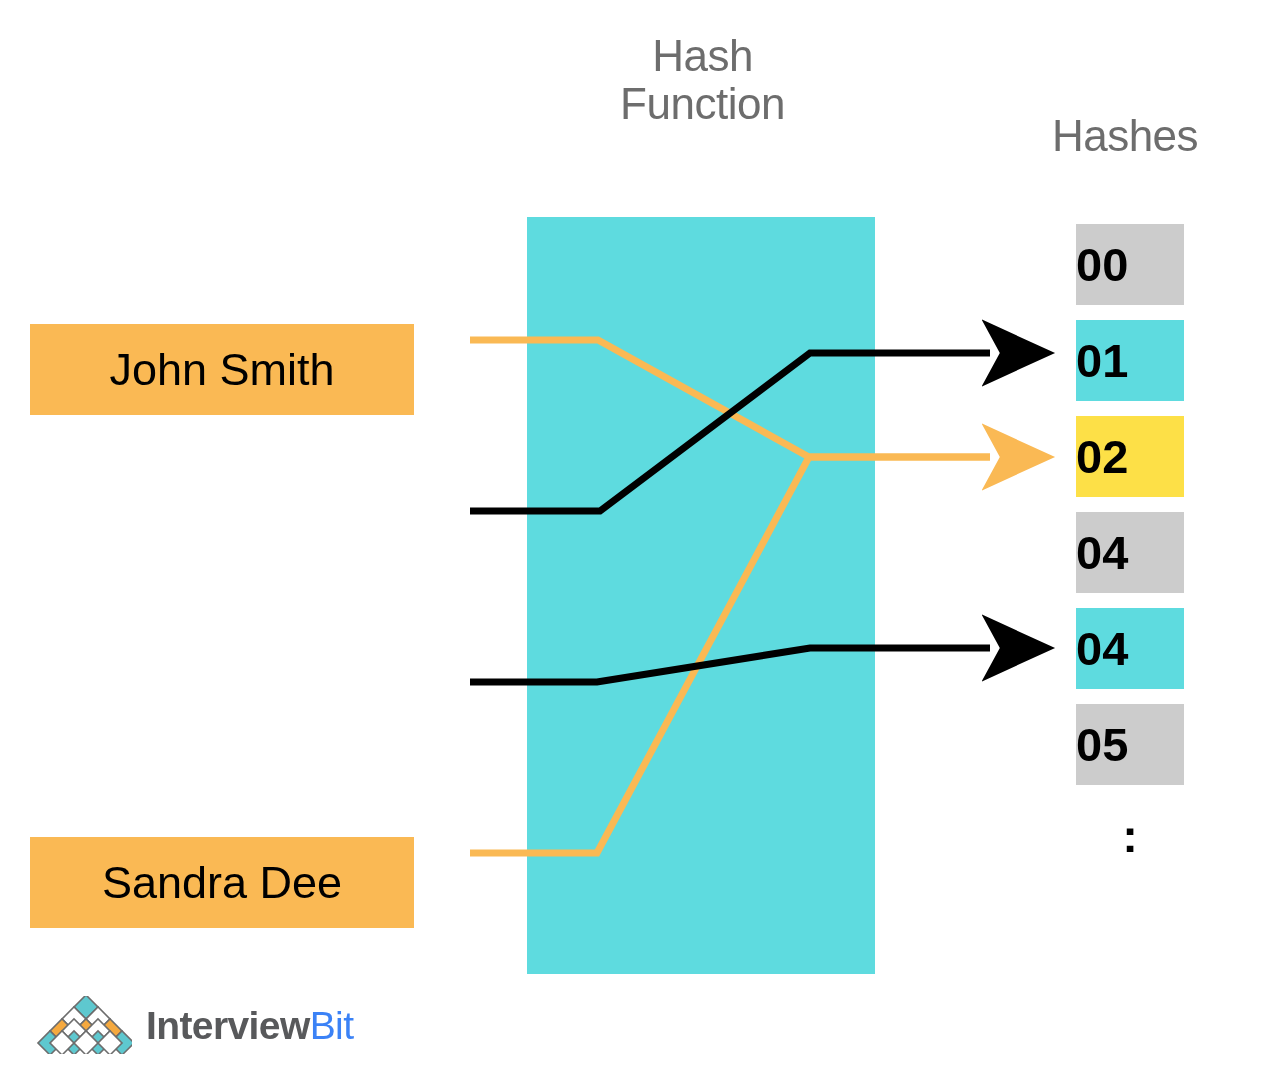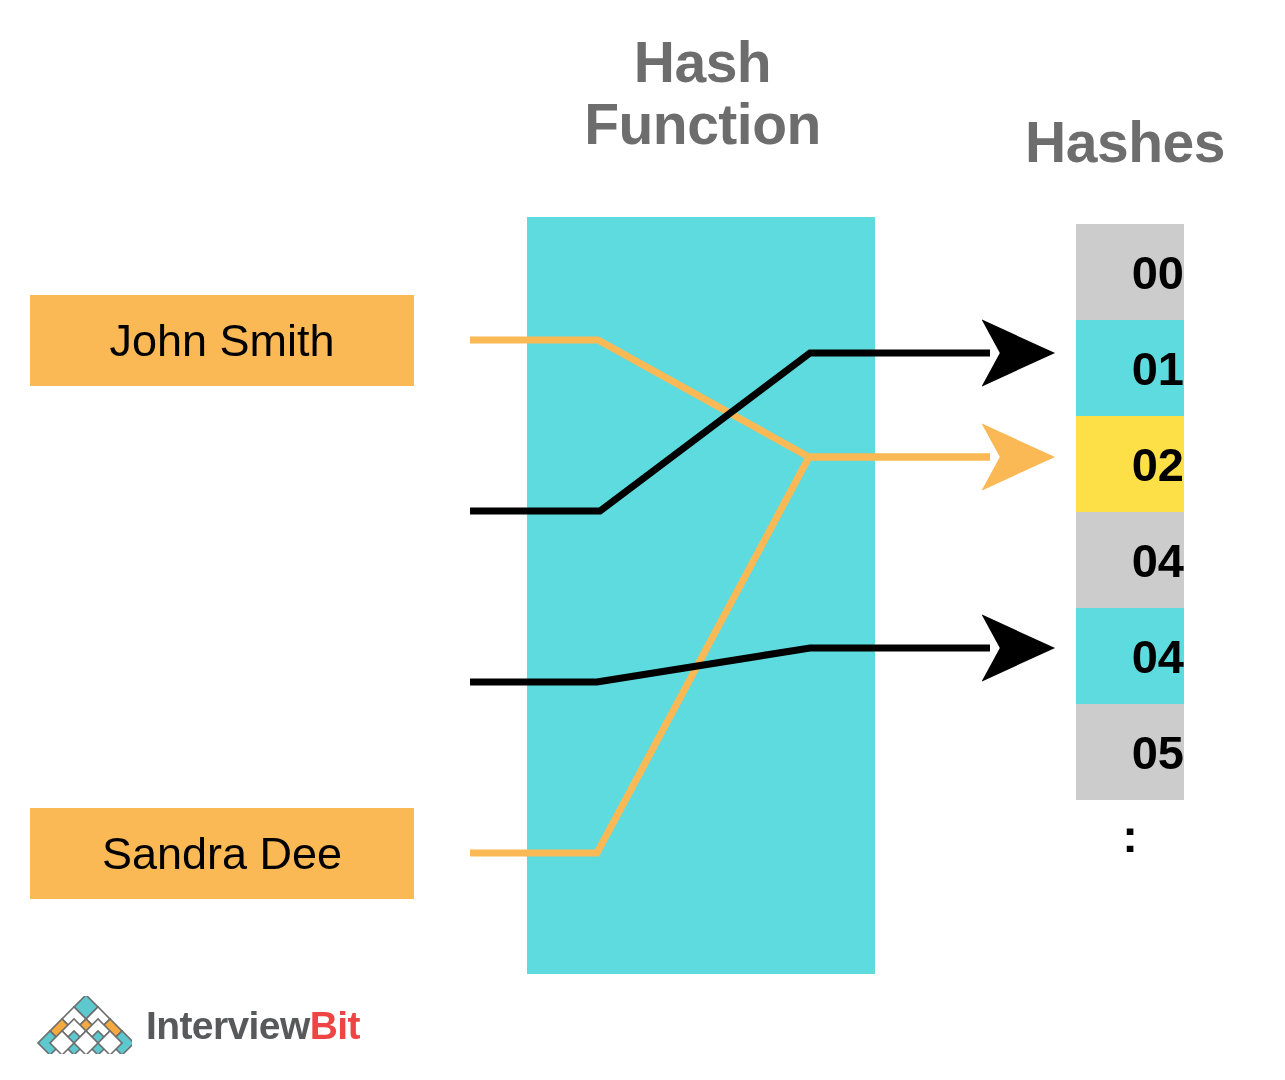--- a/index.html
+++ b/index.html
@@ -16,41 +16,42 @@
     width: 1285px;
     height: 1080px;
     background: #ffffff;
     overflow: hidden;
   }
 
   
   .col-title {
     position: absolute;
     color: #6d6d6d;
-    font-weight: bold;
-    font-size: 57px;
+    font-weight: normal;
+    font-size: 44px;
     line-height: 1.08;
     text-align: center;
     letter-spacing: -0.5px;
     white-space: pre-line;
   }
   #title-keys   { left: 60px;  top: 112px; width: 330px; }
   #title-hash   { left: 515px; top: 32px;  width: 375px; }
   #title-hashes { left: 965px; top: 112px; width: 320px; }
 
   
   .key-box {
     position: absolute;
     left: 30px;
     width: 384px;
     height: 91px;
     background: #fab954;
     display: flex;
     align-items: center;
     justify-content: center;
+    margin-top: 29px;
   }
   .key-box .key-label {
     color: #000000;
     font-size: 45px;
     line-height: 1;
   }
 
   
   #hash-box {
     position: absolute;
@@ -59,24 +60,24 @@
     width: 348px;
     height: 757px;
     background: #5edbdf;
   }
 
   
   .hash-box {
     position: absolute;
     left: 1076px;
     width: 108px;
-    height: 96px;
+    height: 81px;
     display: flex;
     align-items: center;
-    justify-content: flex-end;
+    justify-content: flex-start;
   }
   .hash-box .hash-label {
     color: #000000;
     font-weight: bold;
     font-size: 47px;
     line-height: 1;
   }
   .hash-gray   { background: #cccccc; }
   .hash-cyan   { background: #5edbdf; }
   .hash-orange { background: #fde047; }
@@ -113,21 +114,21 @@
   }
   #logo-mark { display: block; }
   #logo-text {
     font-size: 39px;
     font-weight: bold;
     letter-spacing: -0.6px;
     line-height: 1;
     white-space: nowrap;
   }
   #logo-text .lt-a { color: #58595b; }
-  #logo-text .lt-b { color: #ef4444; font-weight: bold; }
+  #logo-text .lt-b { color: #3b82f6; font-weight: normal; }
 </style>
 </head>
 <body>
 
 <div id="canvas">
 
 
   <div class="col-title" id="title-hash">Hash
 Function</div>
 

